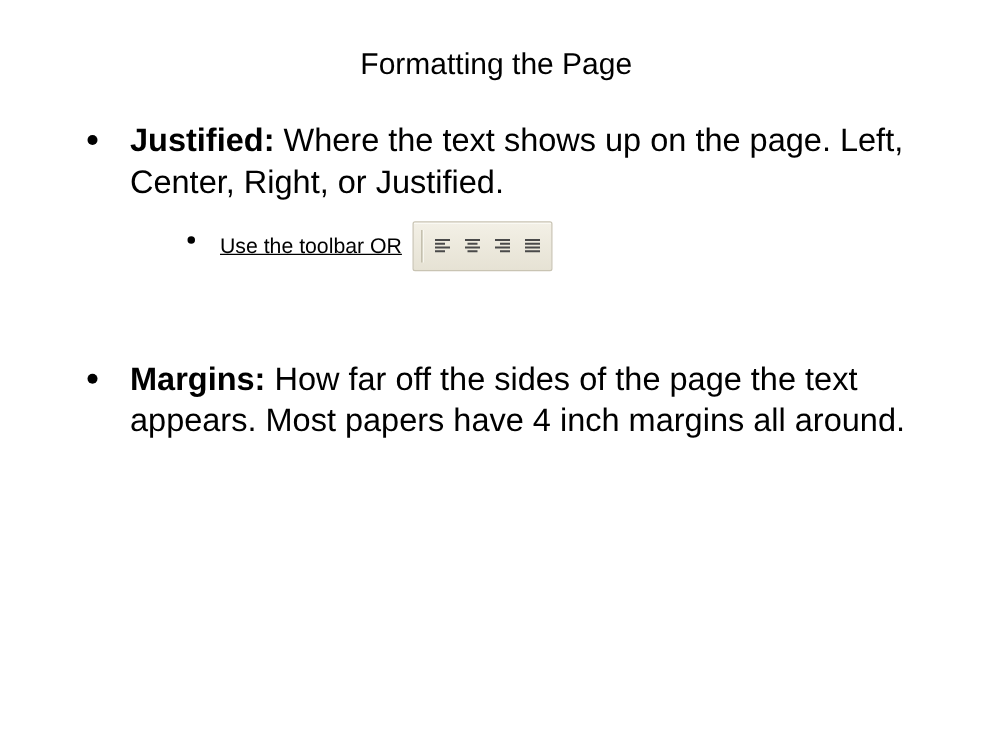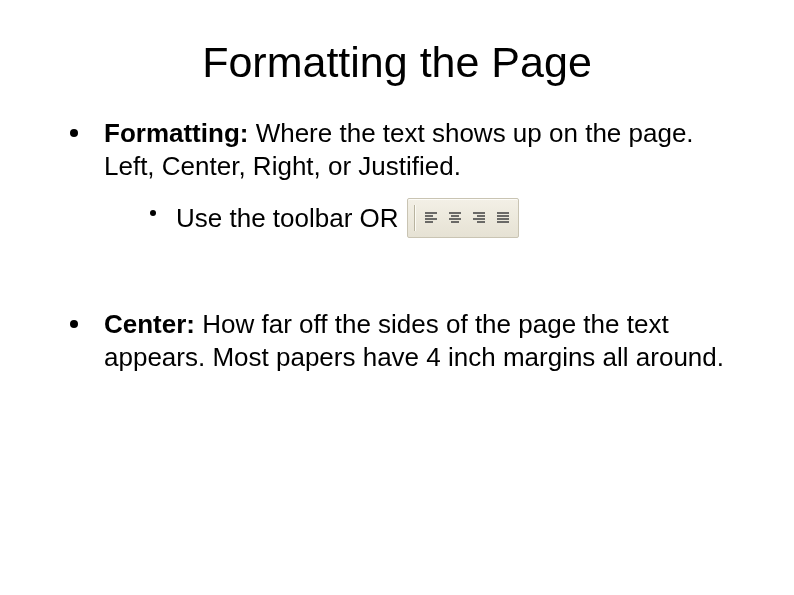--- a/index.html
+++ b/index.html
@@ -13,21 +13,21 @@
     overflow: hidden;
   }
   .slide {
     width: 794px;
     height: 595px;
     position: relative;
     padding: 0;
   }
   .title {
     text-align: center;
-    font-size: 43px;
+    font-size: 24px;
     font-weight: normal;
     padding-top: 38px;
     margin: 0;
   }
   ul.top {
     list-style: none;
     margin: 30px 60px 0 70px;
     padding: 0;
   }
   ul.top > li {
@@ -47,23 +47,24 @@
     background: #000;
     border-radius: 50%;
   }
   ul.sub {
     list-style: none;
     margin: 16px 0 70px 46px;
     padding: 0;
   }
   ul.sub > li {
     position: relative;
-    font-size: 26px;
+    font-size: 17px;
     line-height: 1.4;
     padding-left: 26px;
+    text-decoration: underline;
   }
   ul.sub > li::before {
     content: "";
     position: absolute;
     left: 0;
     top: 12px;
     width: 6px;
     height: 6px;
     background: #000;
     border-radius: 50%;
@@ -124,21 +125,21 @@
   }
 </style>
 </head>
 <body>
 
 <div class="slide">
   <h1 class="title">Formatting the Page</h1>
 
   <ul class="top">
     <li>
-      <span class="bold">Formatting:</span><span> Where the text shows up on the page. Left, Center, Right, or Justified.</span>
+      <span class="bold">Justified:</span><span> Where the text shows up on the page. Left, Center, Right, or Justified.</span>
       <ul class="sub">
         <li>
           <div class="sub-line">
             <span>Use the toolbar OR</span>
             <span class="toolbar">
               <span class="tb-sep"></span>
               <button class="tb-btn">
                 <svg viewBox="0 0 14 12">
                   <line x1="1" y1="1" x2="13" y2="1"></line>
                   <line x1="1" y1="4" x2="9" y2="4"></line>
@@ -169,16 +170,16 @@
                   <line x1="1" y1="7" x2="13" y2="7"></line>
                   <line x1="1" y1="10" x2="13" y2="10"></line>
                 </svg>
               </button>
             </span>
           </div>
         </li>
       </ul>
     </li>
     <li>
-      <span class="bold">Center:</span><span> How far off the sides of the page the text appears. Most papers have 4 inch margins all around.</span>
+      <span class="bold">Margins:</span><span> How far off the sides of the page the text appears. Most papers have 4 inch margins all around.</span>
     </li>
   </ul>
 </div>
 
 </body></html>

